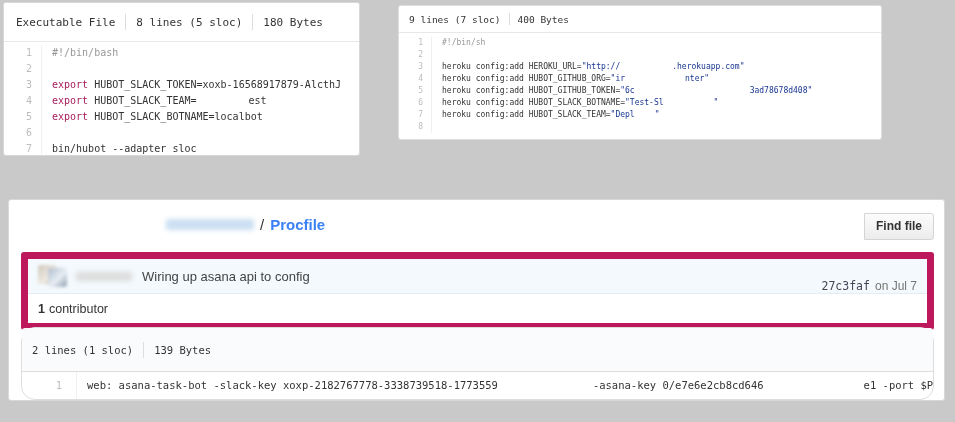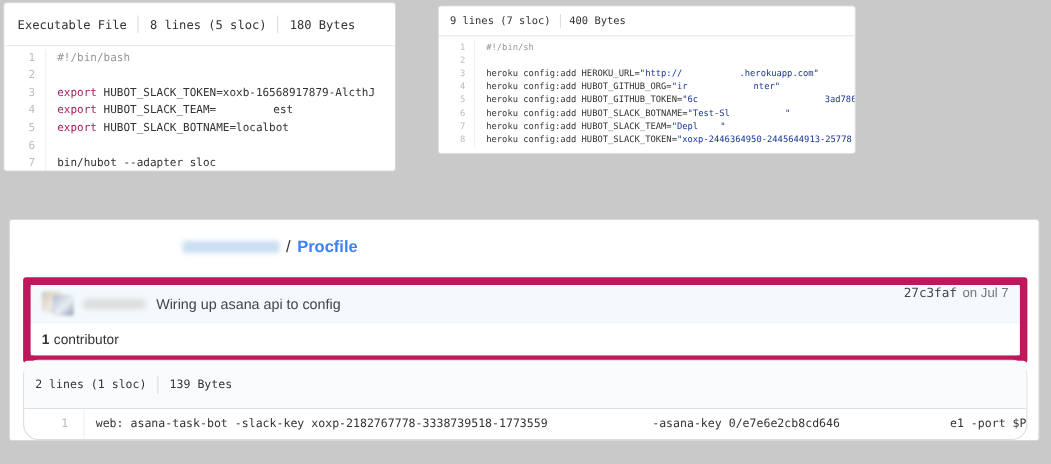--- a/index.html
+++ b/index.html
@@ -4,21 +4,21 @@
 <style>
   html,body{margin:0;padding:0;}
   body{
     width:955px;height:422px;position:relative;overflow:hidden;
     background:#c9c9c9;
     font-family:"Liberation Sans",sans-serif;
     -webkit-font-smoothing:antialiased;
   }
   .panel{position:absolute;background:#fff;border:1px solid #d8d8d8;border-radius:3px;overflow:hidden;box-sizing:border-box;}
   .panel-tl{left:3px;top:2px;width:357px;height:154px;}
-  .panel-tr{left:398px;top:5px;width:380px;height:135px;border-color:#ddd;}
+  .panel-tr{left:398px;top:5px;width:484px;height:135px;border-color:#ddd;}
   .panel-b{left:8px;top:199px;width:937px;height:202px;}
 
   
   .file-head{display:flex;align-items:center;border-bottom:1px solid #e8e8e8;color:#333;
     font-family:"DejaVu Sans Mono",monospace;background:#fff;}
   .panel-tl .file-head{height:38px;font-size:11px;padding:0 12px;}
   .panel-tr .file-head{height:26px;font-size:9.5px;padding:0 10px;}
   .meta-item{white-space:nowrap;}
   .meta-div{width:1px;height:16px;background:#ddd;margin:0 10px;}
   .panel-tr .meta-div{height:12px;margin:0 8px;}
@@ -55,21 +55,21 @@
   .tree-btn{display:inline-flex;align-items:center;gap:4px;font-weight:normal;color:#666;}
   .tree-btn b{color:#222;}
   .caret{display:inline-block;margin-left:3px;color:#333;font-size:9px;}
   .breadcrumb{position:absolute;left:145px;top:3px;font-size:15px;color:#333;display:flex;align-items:center;gap:6px;}
   .breadcrumb .final{font-weight:bold;color:#3b82f6;}
   .nav-actions{position:absolute;right:0;top:0;}
 
   .commit-box{position:absolute;left:12px;right:10px;top:52px;border:7px solid #be185d;border-radius:3px;}
   .commit-tease{position:relative;height:34px;background:#f3f9fc;display:flex;align-items:center;padding:0 10px;border-radius:3px 3px 0 0;}
   .commit-msg{font-size:13px;color:#444;margin-left:10px;text-decoration:none;}
-  .commit-meta{position:absolute;right:10px;top:0;height:34px;display:flex;align-items:flex-start;font-size:12px;color:#767676;}
+  .commit-meta{position:absolute;right:10px;top:0;height:34px;display:flex;align-items:flex-end;font-size:12px;color:#767676;}
   .commit-sha{font-family:"DejaVu Sans Mono",monospace;font-size:11.5px;color:#445;margin-right:5px;}
   .contrib-row{height:29px;background:#fff;border-top:1px solid #e3edf5;display:flex;align-items:center;padding:0 10px;
     font-size:12.5px;color:#333;border-radius:0 0 3px 3px;}
   .contrib-row b{margin-right:4px;}
 
   .file-box{position:absolute;left:12px;right:10px;top:127px;border:1px solid #ddd;border-radius:14px;background:#fff;}
   .file-box-head{position:relative;height:43px;background:#fafbfc;border-bottom:1px solid #ddd;border-radius:3px 3px 0 0;
     display:flex;align-items:center;padding:0 10px;font-family:"DejaVu Sans Mono",monospace;font-size:10.5px;color:#333;}
   .file-actions{position:absolute;right:10px;top:8px;display:flex;align-items:center;}
   .icon-btn{display:inline-flex;align-items:center;justify-content:center;width:26px;height:26px;margin-left:9px;cursor:pointer;}
@@ -114,33 +114,34 @@
     <span class="meta-item">400 Bytes</span>
   </div>
   <div class="code code-tr">
       <div class="code-row"><span class="ln">1</span><span class="cl"><span class="c">#!/bin/sh</span></span></div>
       <div class="code-row"><span class="ln">2</span><span class="cl"></span></div>
       <div class="code-row"><span class="ln">3</span><span class="cl"><span class="p">heroku config:add HEROKU_URL=</span><span class="s">"http://</span><span class="gap" style="width: 52px;"></span><span class="s">.herokuapp.com"</span></span></div>
       <div class="code-row"><span class="ln">4</span><span class="cl"><span class="p">heroku config:add HUBOT_GITHUB_ORG=</span><span class="s">"ir</span><span class="gap" style="width: 60px;"></span><span class="s">nter"</span></span></div>
       <div class="code-row"><span class="ln">5</span><span class="cl"><span class="p">heroku config:add HUBOT_GITHUB_TOKEN=</span><span class="s">"6c</span><span class="gap" style="width: 115px;"></span><span class="s">3ad78678d408"</span></span></div>
       <div class="code-row"><span class="ln">6</span><span class="cl"><span class="p">heroku config:add HUBOT_SLACK_BOTNAME=</span><span class="s">"Test-Sl</span><span class="gap" style="width: 50px;"></span><span class="s">"</span></span></div>
       <div class="code-row"><span class="ln">7</span><span class="cl"><span class="p">heroku config:add HUBOT_SLACK_TEAM=</span><span class="s">"Depl</span><span class="gap" style="width: 20px;"></span><span class="s">"</span></span></div>
-      <div class="code-row"><span class="ln">8</span><span class="cl"><span class="p">heroku config:add HUBOT_SLACK_TOKEN=</span><span class="s">"xoxp-2446364950-2445644913-25778</span><span class="gap" style="width: 30px;"></span><span class="s">3a"</span></span></div>
+      <div class="code-row"><span class="ln">8</span></div>
     </div>
 </div>
 
 <div class="panel panel-b">
 
   <div class="nav-row">
     <span class="breadcrumb">
       <span class="smudge smudge-repo"></span>
       <span>/</span>
       <span class="final">Procfile</span>
     </span>
     <span class="nav-actions btn-group">
+      <span class="btn">Find file</span>
     </span>
   </div>
 
   <div class="commit-box">
     <div class="commit-tease">
       <span class="avatar-stack">
         <span class="av av1"></span>
         <span class="av av2"></span>
       </span>
       <span class="smudge smudge-user"></span>

